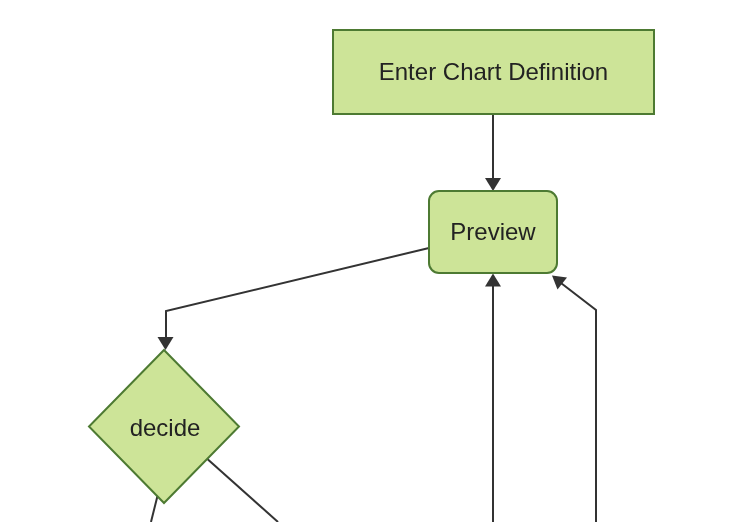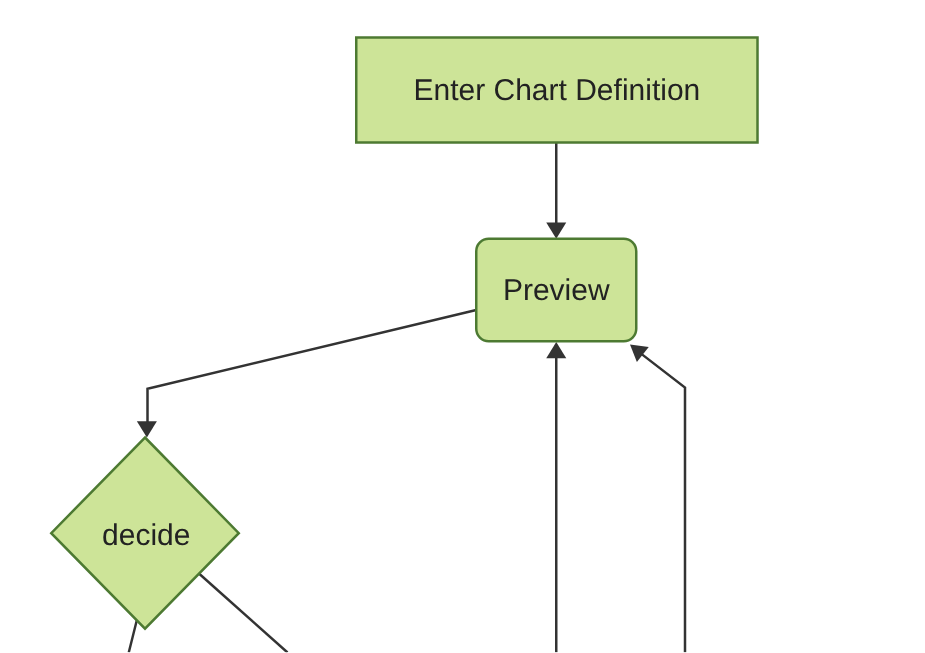--- a/index.html
+++ b/index.html
@@ -11,20 +11,21 @@
     width: 740px;
     height: 522px;
     overflow: hidden;
     font-family: "Liberation Sans", sans-serif;
   }
   .canvas {
     position: relative;
     width: 636px;
     height: 522px;
     background: var(--background, #ffffff);
+    margin-left: 48px;
   }
   svg {
     display: block;
   }
   .edge-line {
     fill: none;
     stroke: var(--edge-color, #333333);
     stroke-width: 2px;
   }
   .arrowhead {

